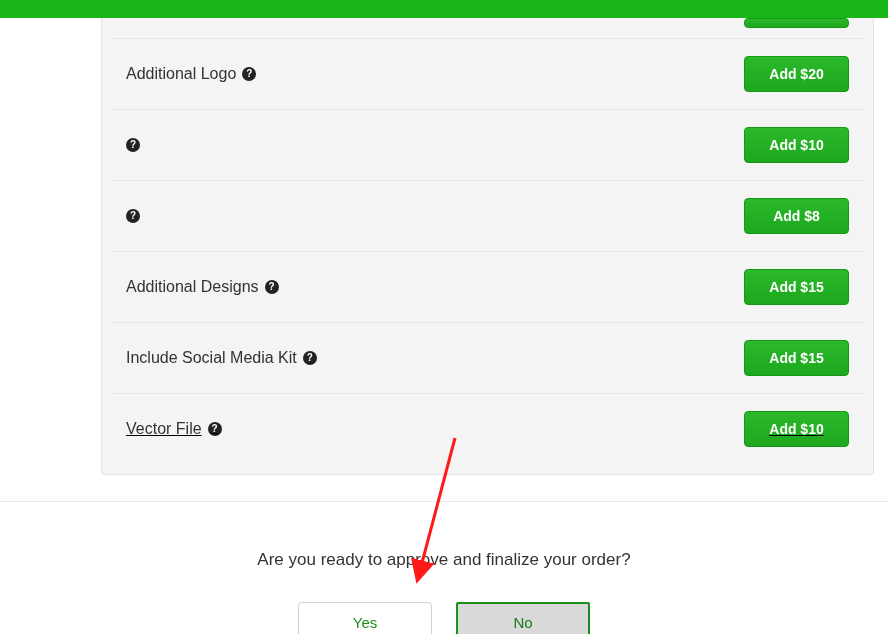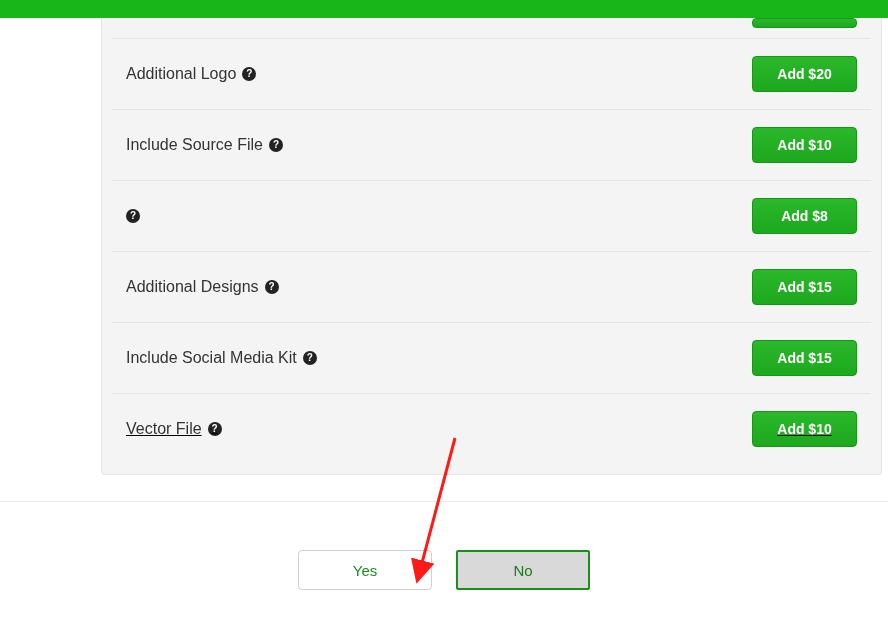--- a/index.html
+++ b/index.html
@@ -15,21 +15,21 @@
       position: relative;
       overflow: hidden;
     }
     .top-bar {
       background: #19b619;
       height: 18px;
       width: 100%;
     }
     .panel {
       margin-left: 101px;
-      margin-right: 6px;
+      margin-right: 14px;
       background: #f4f4f4;
       border: 1px solid #e5e5e5;
       border-top: none;
       border-radius: 0 0 4px 4px;
       padding-bottom: 10px;
     }
     .addon-row {
       display: flex;
       align-items: center;
       justify-content: space-between;
@@ -141,21 +141,20 @@
   <div class="addon-row">
     <span class="addon-label">
       <span>Additional Logo</span>
       <span class="help-icon">?</span>
     </span>
     <button class="add-btn">Add $20</button>
   </div>
 
   <div class="addon-row">
     <span class="addon-label">
-      <span>Include Source File</span>
       <span class="help-icon">?</span>
     </span>
     <button class="add-btn">Add $10</button>
   </div>
 
   <div class="addon-row">
     <span class="addon-label">
       <span class="help-icon">?</span>
     </span>
     <button class="add-btn">Add $8</button>
@@ -183,20 +182,21 @@
       <span class="help-icon">?</span>
     </span>
     <button class="add-btn">Add $10</button>
   </div>
 
 </div>
 
 <div class="separator"></div>
 
 <div class="finalize">
+  <div class="finalize-question">Are you ready to approve and finalize your order?</div>
   <div class="button-row">
     <button class="yes-btn">Yes</button>
     <button class="no-btn">No</button>
   </div>
 </div>
 
 <svg class="arrow" width="888" height="634" style="left:0;top:0;">
   <defs>
     <marker id="ah" markerWidth="8" markerHeight="8" refX="6" refY="4" orient="auto">
       <polygon points="0 0, 8 4, 0 8" fill="#ff1a1a"></polygon>

